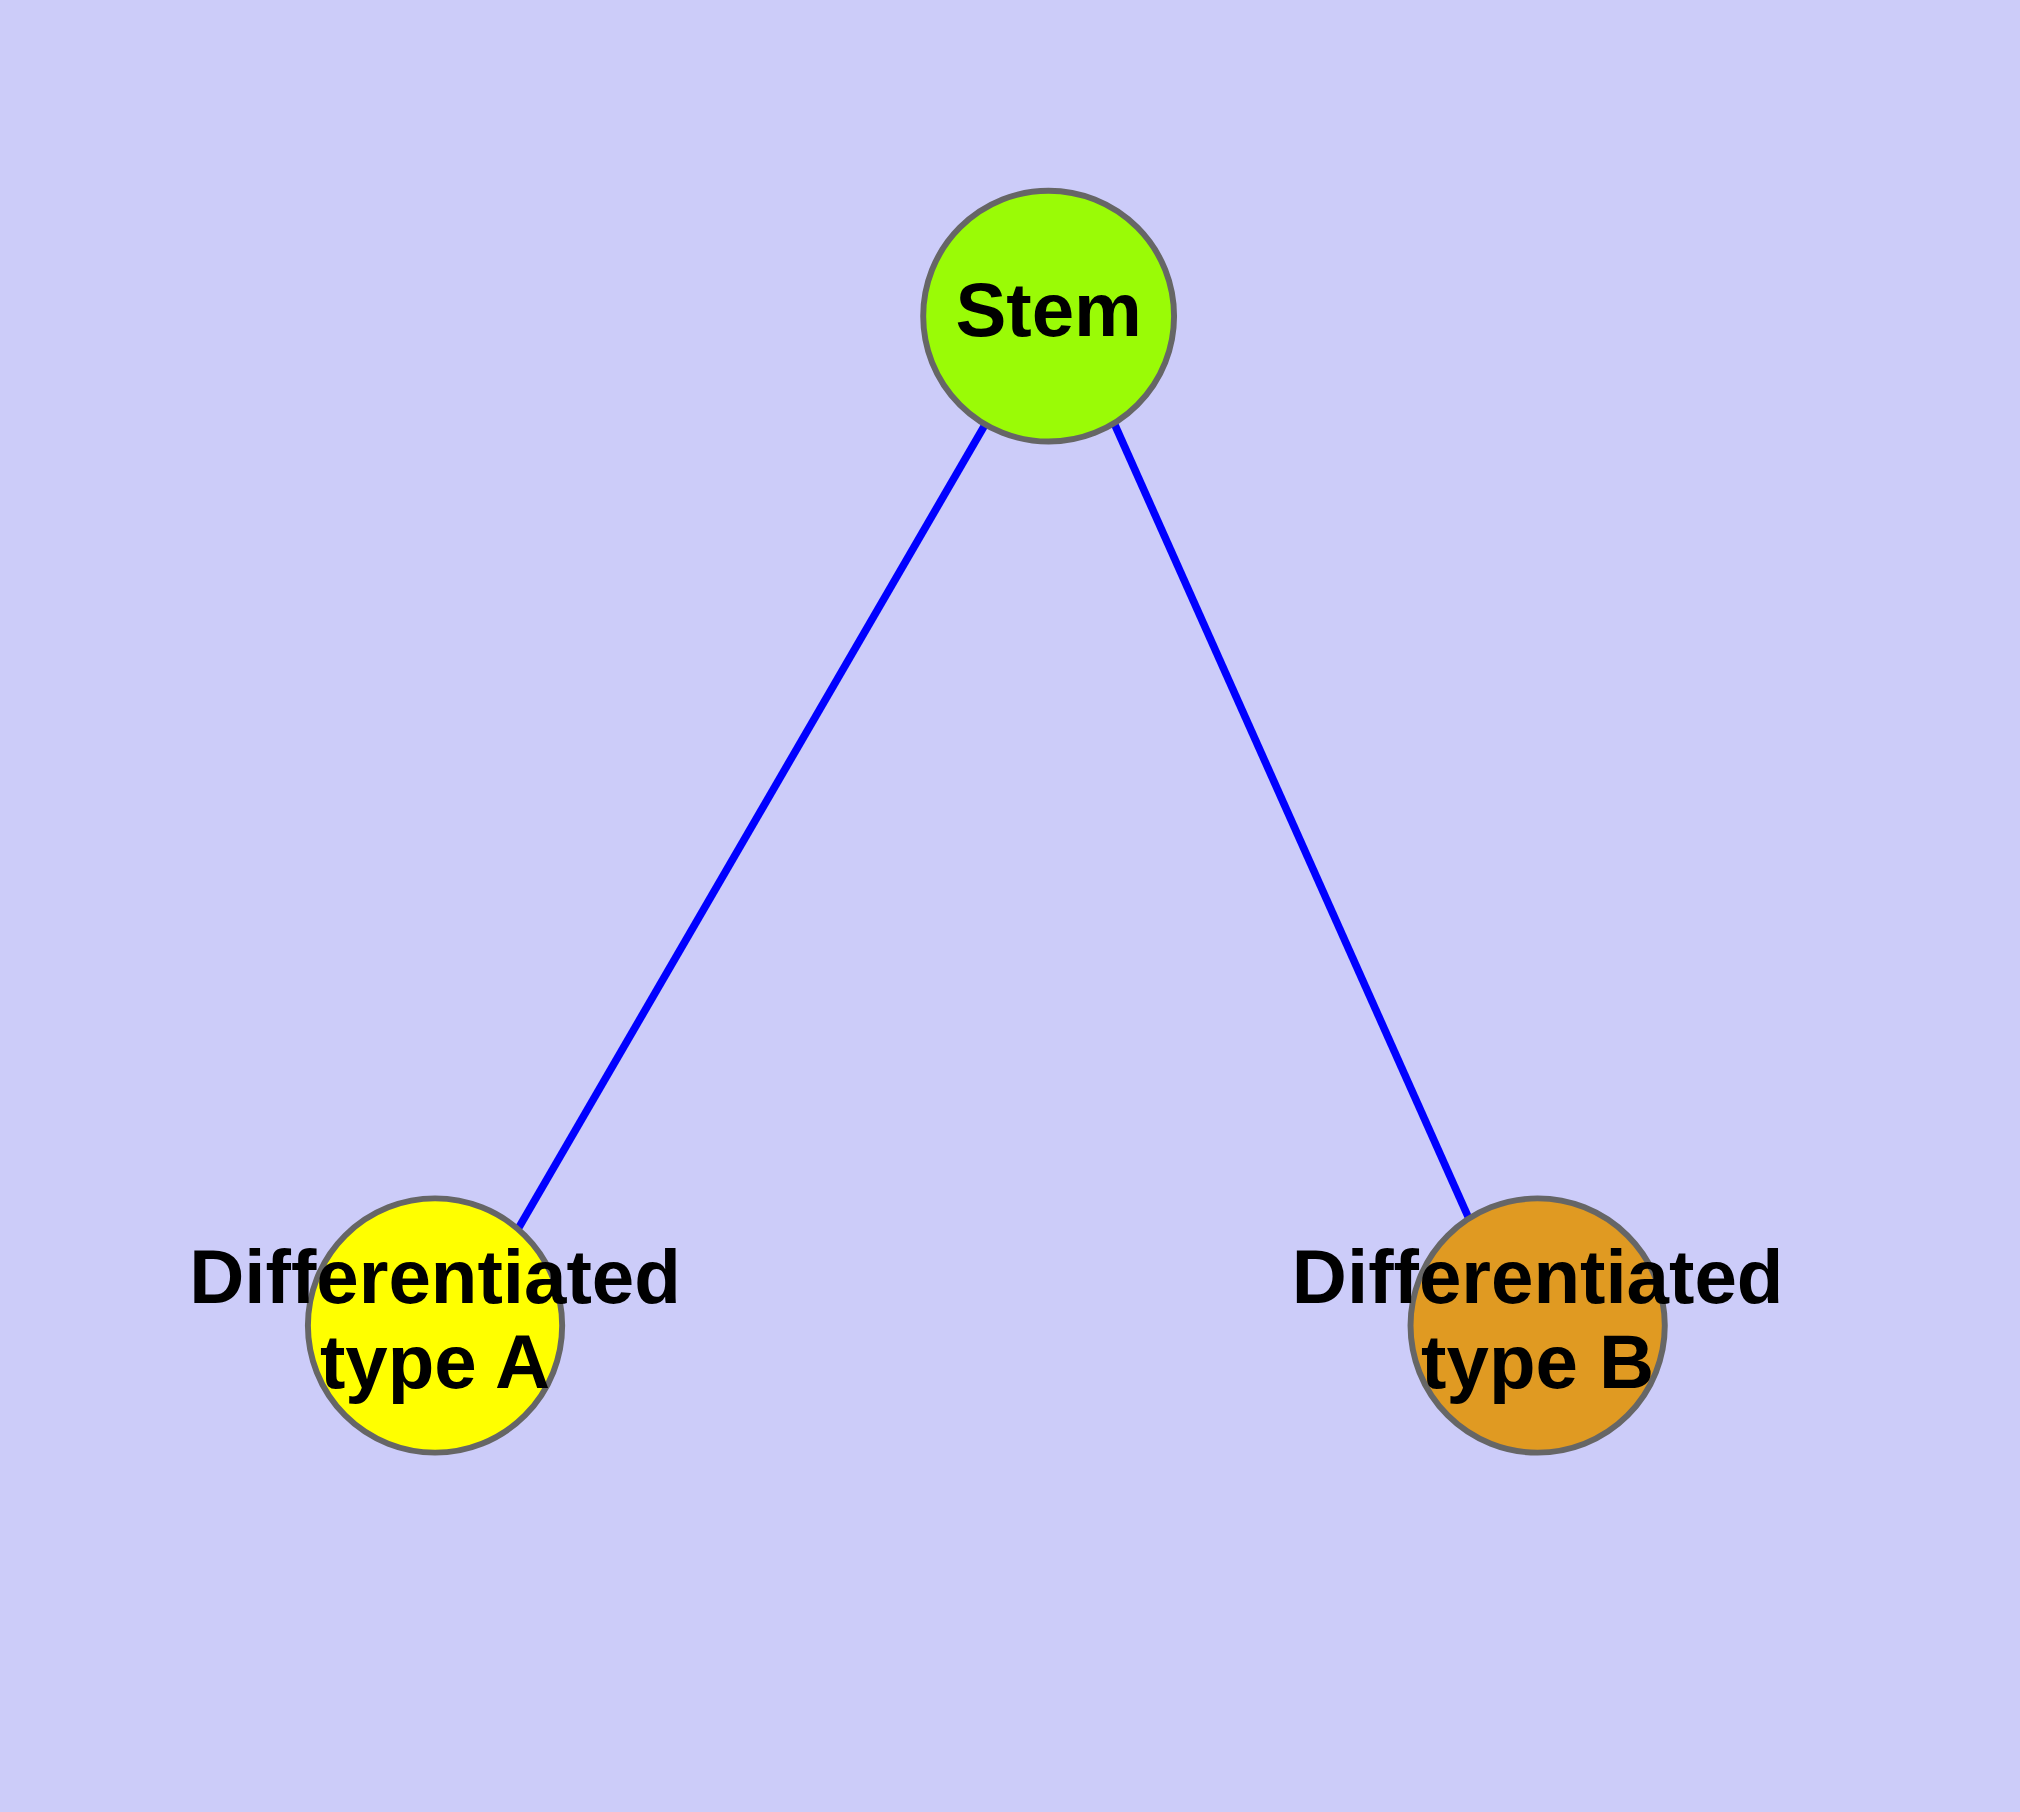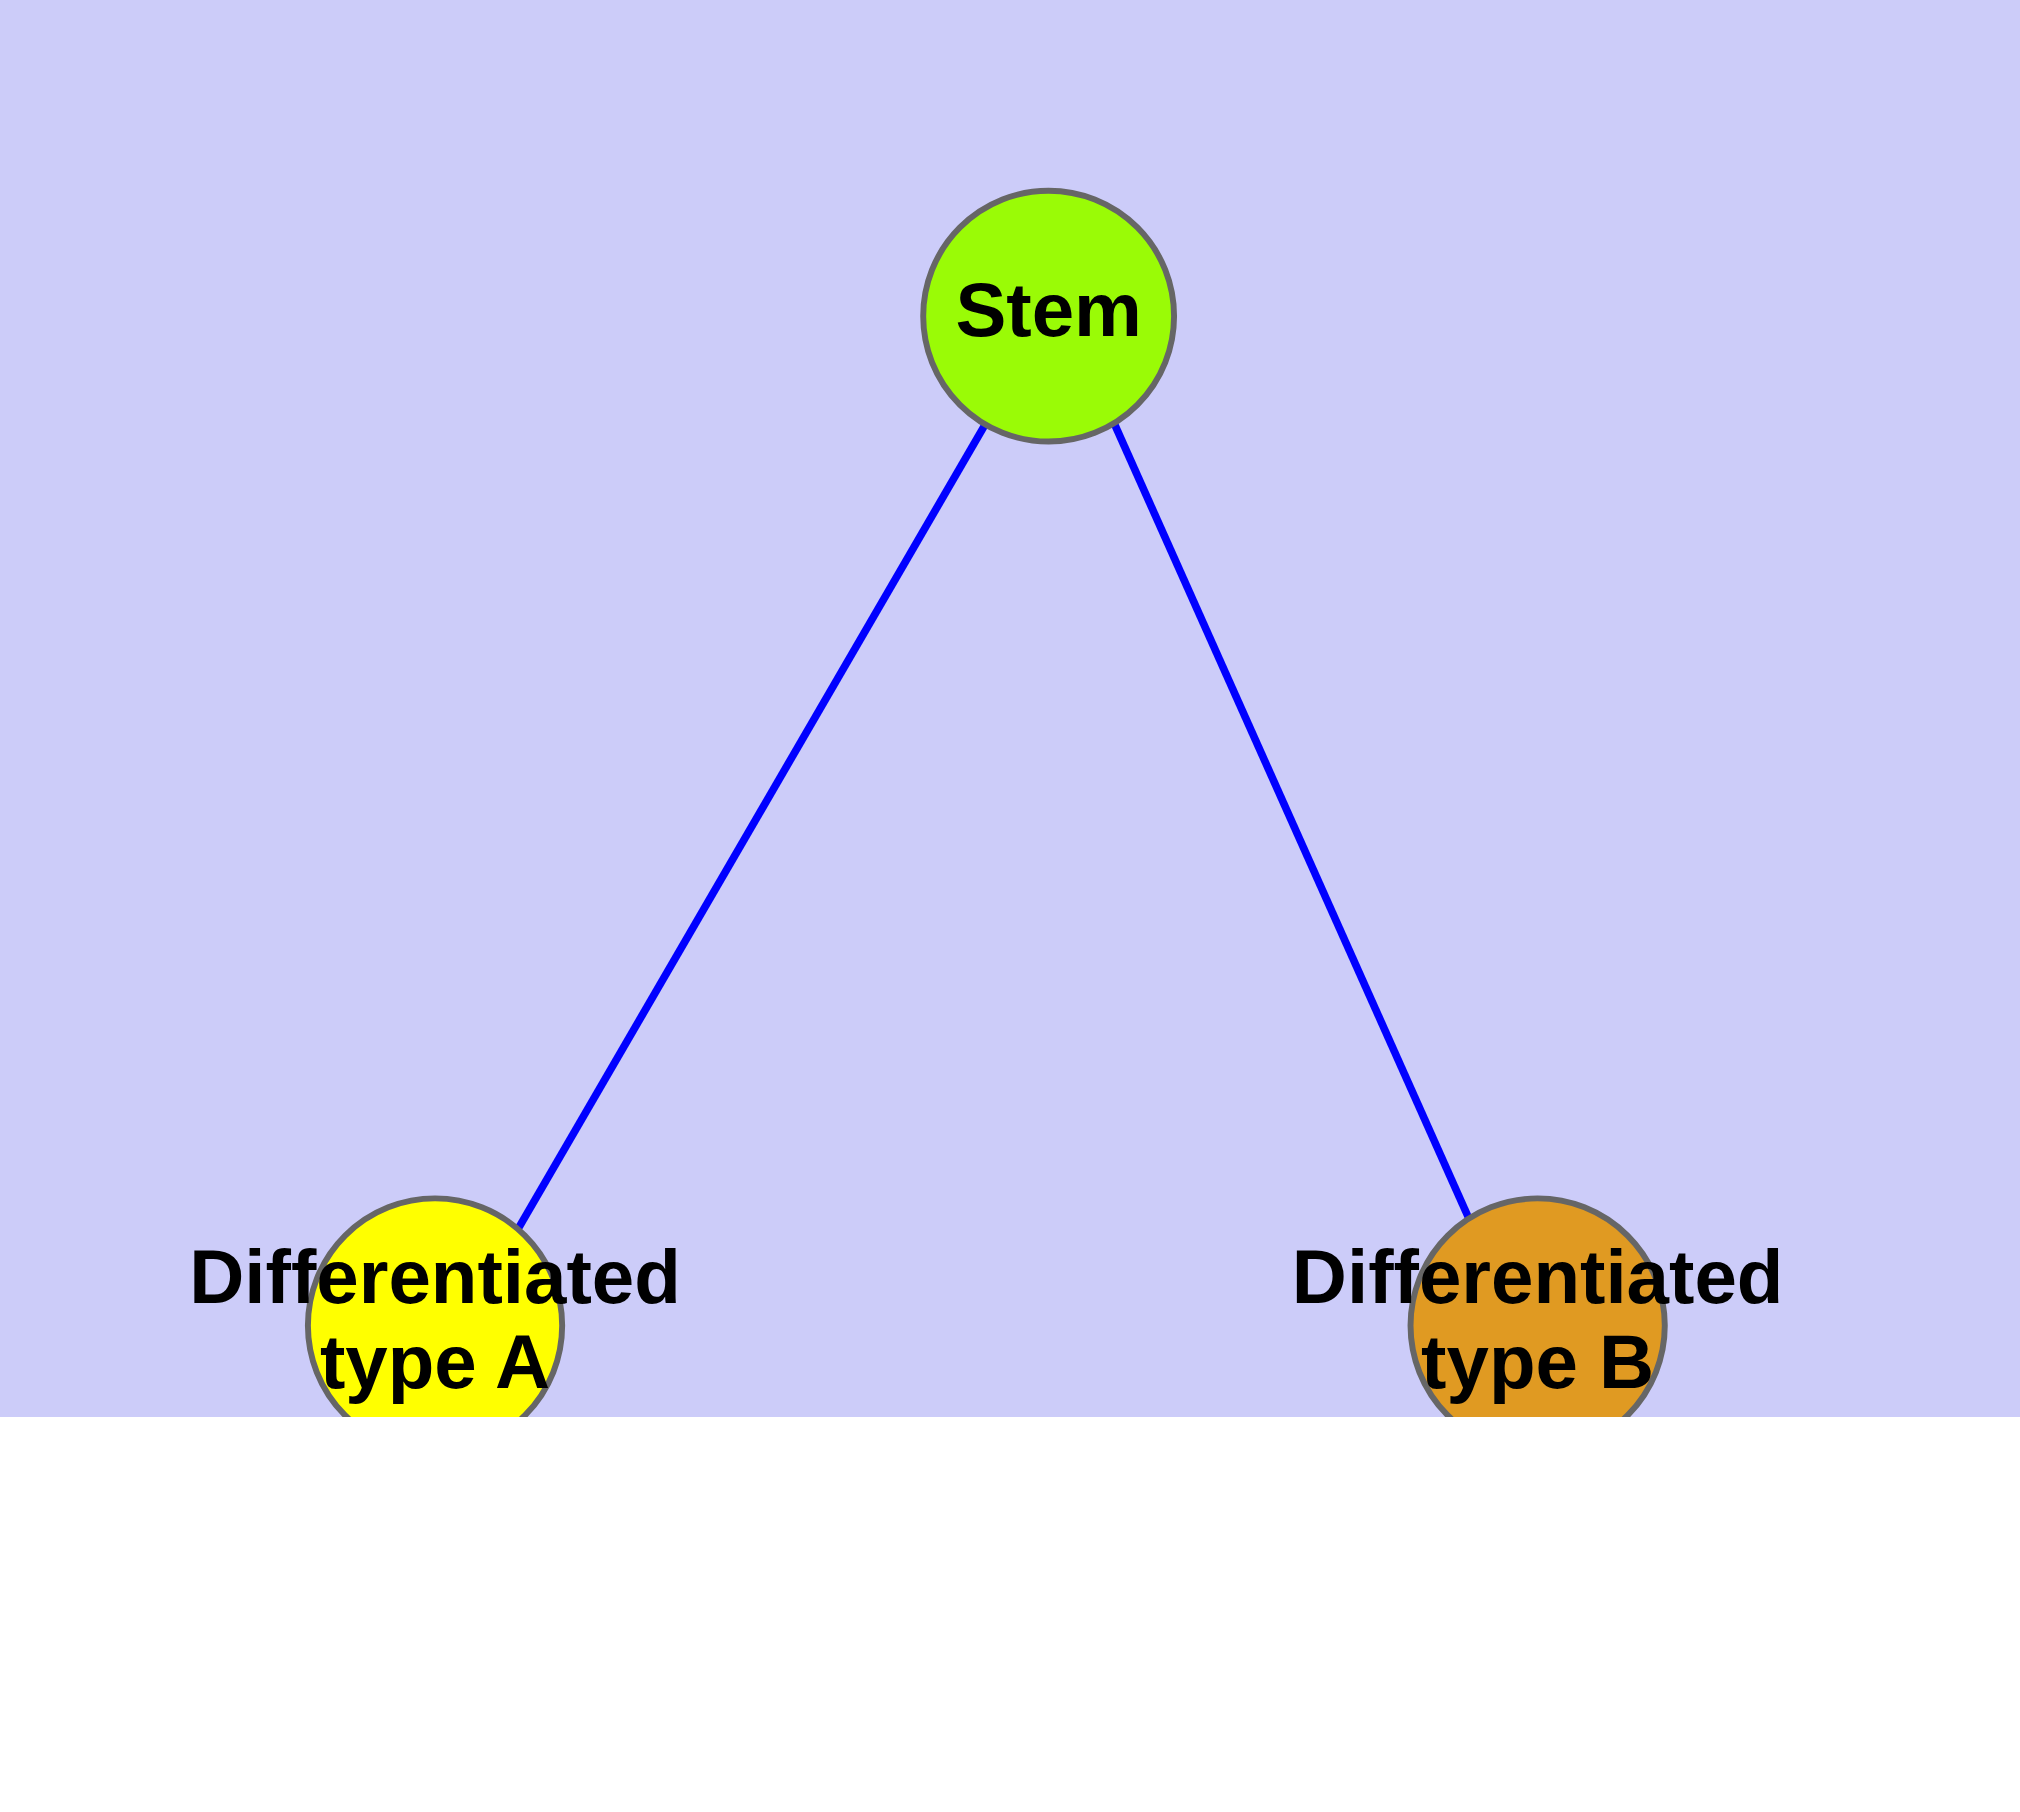--- a/index.html
+++ b/index.html
@@ -29,21 +29,21 @@
     font-size: 90px;
     fill: #000000;
     dominant-baseline: middle;
     text-anchor: middle;
     white-space: pre;
   }
 </style>
 </head>
 <body>
 
-<div id="canvas" style="width: 2021px; height: 1417px; background: rgb(204, 204, 249);">
+<div id="canvas" style="width: 2021px; height: 1812px; background: rgb(204, 204, 249);">
   <svg id="graph-svg" viewBox="0 0 2384 2138" xmlns="http://www.w3.org/2000/svg" style="width: 2021px; height: 1812px;">
 
     <rect id="bg-rect" x="0" y="0" width="2384" height="2138" fill="#ccccf9"></rect>
 
     <g id="edges-layer">
         <line x1="1162" y1="501" x2="611" y2="1450" stroke="#0000ff" stroke-width="9" stroke-linecap="butt"></line>
         <line x1="1315" y1="501" x2="1733" y2="1438" stroke="#0000ff" stroke-width="9" stroke-linecap="butt"></line>
       </g>
     <g id="nodes-layer">
         <circle cx="1237" cy="373" r="148" fill="#9afb06" stroke="#666666" stroke-width="7"></circle>

